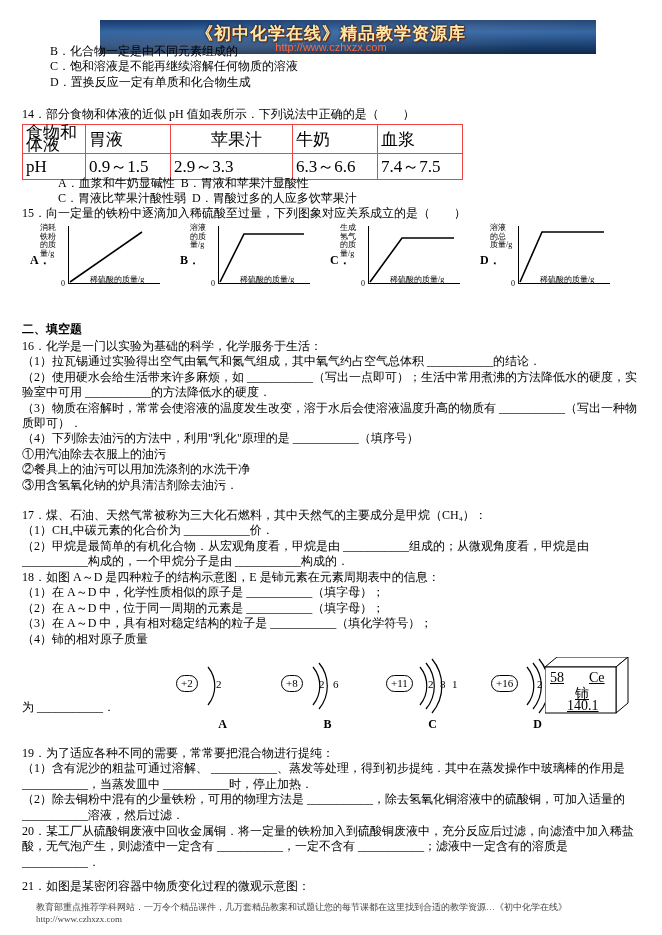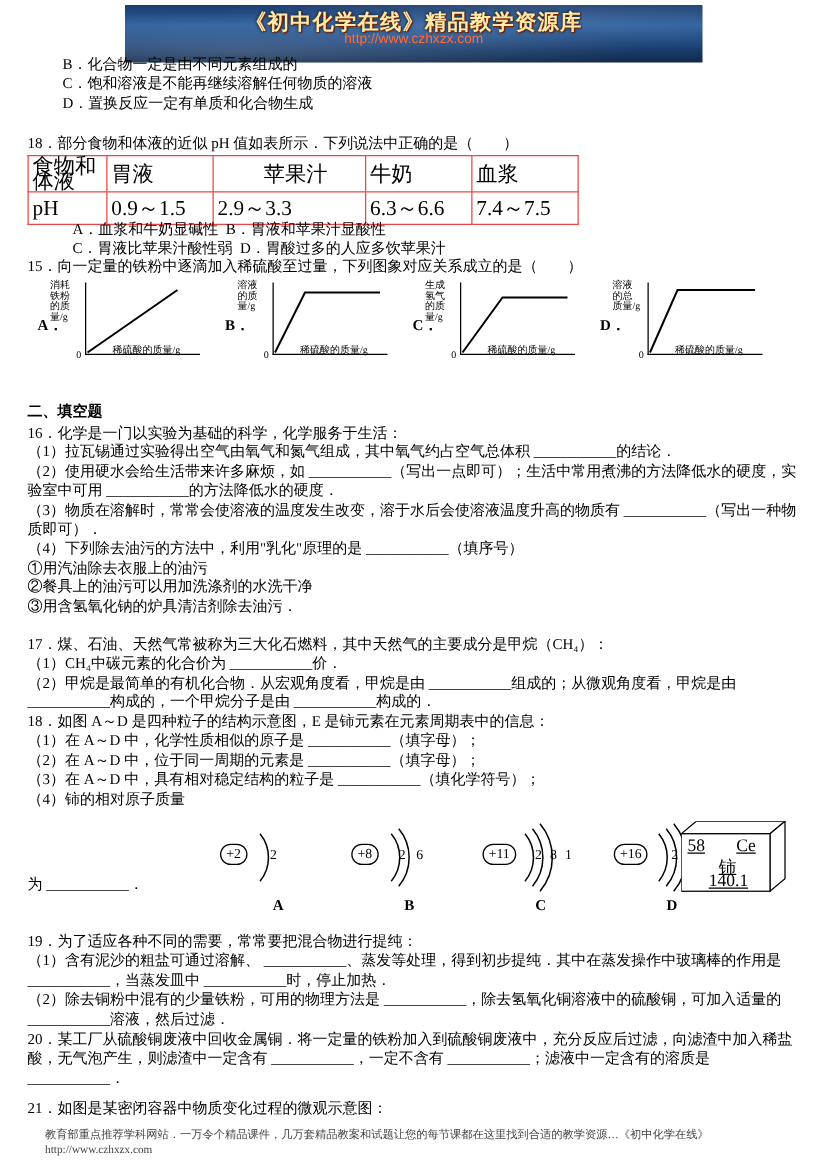--- a/index.html
+++ b/index.html
@@ -8,23 +8,24 @@
     background:#ffffff;
     font-family:"Liberation Serif", serif;
     font-size:12px;
     color:#000;
     position:relative;
     overflow:hidden;
   }
   .page{position:relative;width:662px;height:935px;}
   
   .banner{
-    position:absolute;left:100px;top:4px;width:462px;height:46px;
+    position:absolute;left:100px;top:20px;width:462px;height:34px;
     background:linear-gradient(180deg,#1b3c6e 0%,#2b5f9e 35%,#1e4477 70%,#10294b 100%);
     overflow:hidden;
+    padding-left:34px;
   }
   .banner .wave{
     position:absolute;left:0;top:0;width:100%;height:100%;
     background:
       radial-gradient(ellipse at 20% 80%, rgba(255,255,255,.18), transparent 60%),
       radial-gradient(ellipse at 70% 20%, rgba(255,255,255,.12), transparent 55%);
   }
   .banner .btitle{
     position:absolute;left:0;top:2px;width:462px;text-align:center;
     font-family:"Liberation Serif", serif;
@@ -93,21 +94,21 @@
     <div class="btitle">《初中化学在线》精品教学资源库</div>
     <div class="burl">http://www.czhxzx.com</div>
   </div>
 
   <div class="blk indent1" style="left:36px;top:44px;width:600px;">
     <div class="line">B．化合物一定是由不同元素组成的</div>
     <div class="line">C．饱和溶液是不能再继续溶解任何物质的溶液</div>
     <div class="line">D．置换反应一定有单质和化合物生成</div>
   </div>
 
-  <div class="blk" style="left:22px;top:107px;width:620px;">18．部分食物和体液的近似 pH 值如表所示．下列说法中正确的是（　　）</div>
+  <div class="blk" style="left:22px;top:107px;width:620px;">14．部分食物和体液的近似 pH 值如表所示．下列说法中正确的是（　　）</div>
 
   <div style="position:absolute;left:22px;top:124px;">
     <table class="tbl">
       <tbody>
           <tr>
         <td style="width:56px;height:26px;line-height:12px;">食物和<br>体液</td>
         <td style="width:78px;margin-top:47px;">胃液</td>
         <td style="width:78px;padding-left:40px;">苹果汁</td>
         <td style="width:78px;">牛奶</td>
         <td style="width:78px;">血浆</td>

